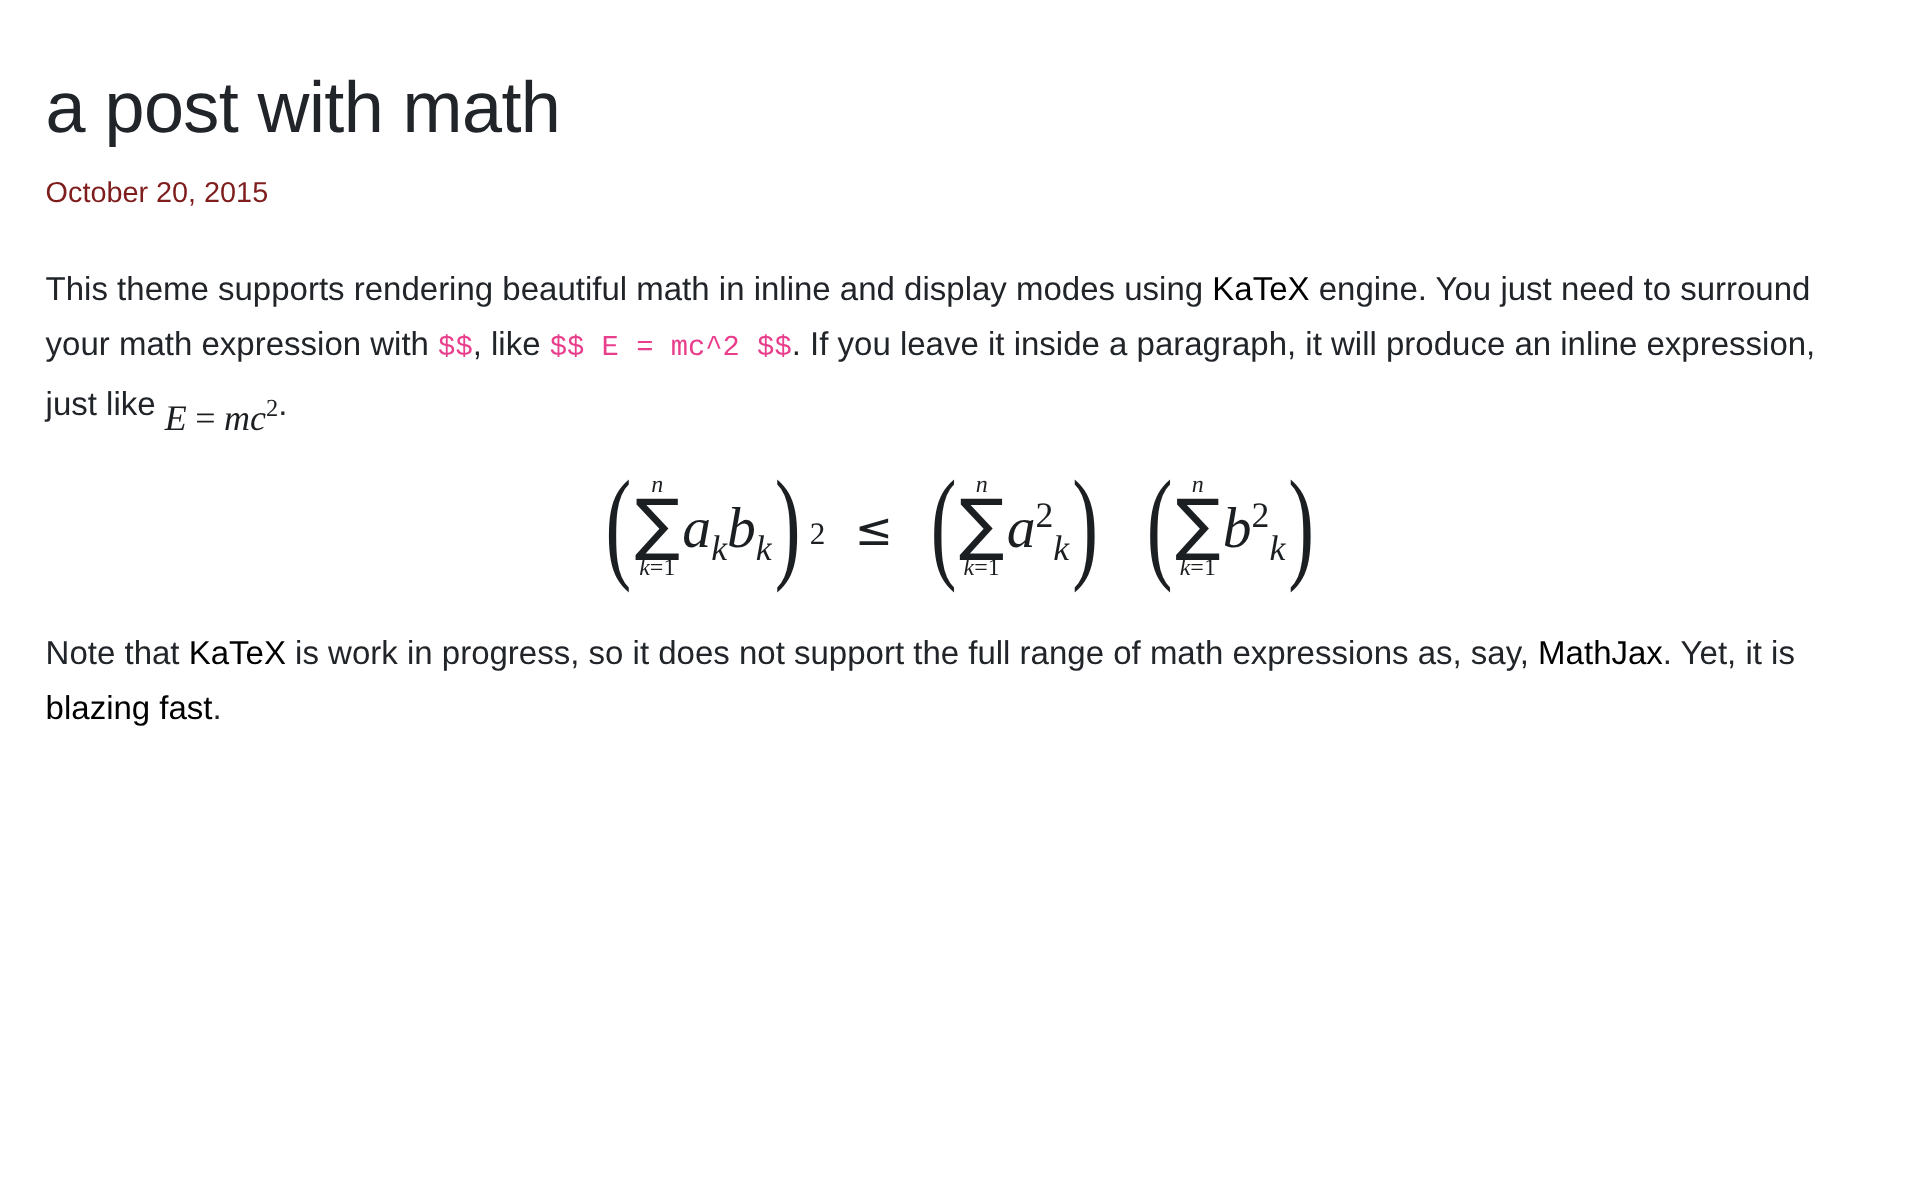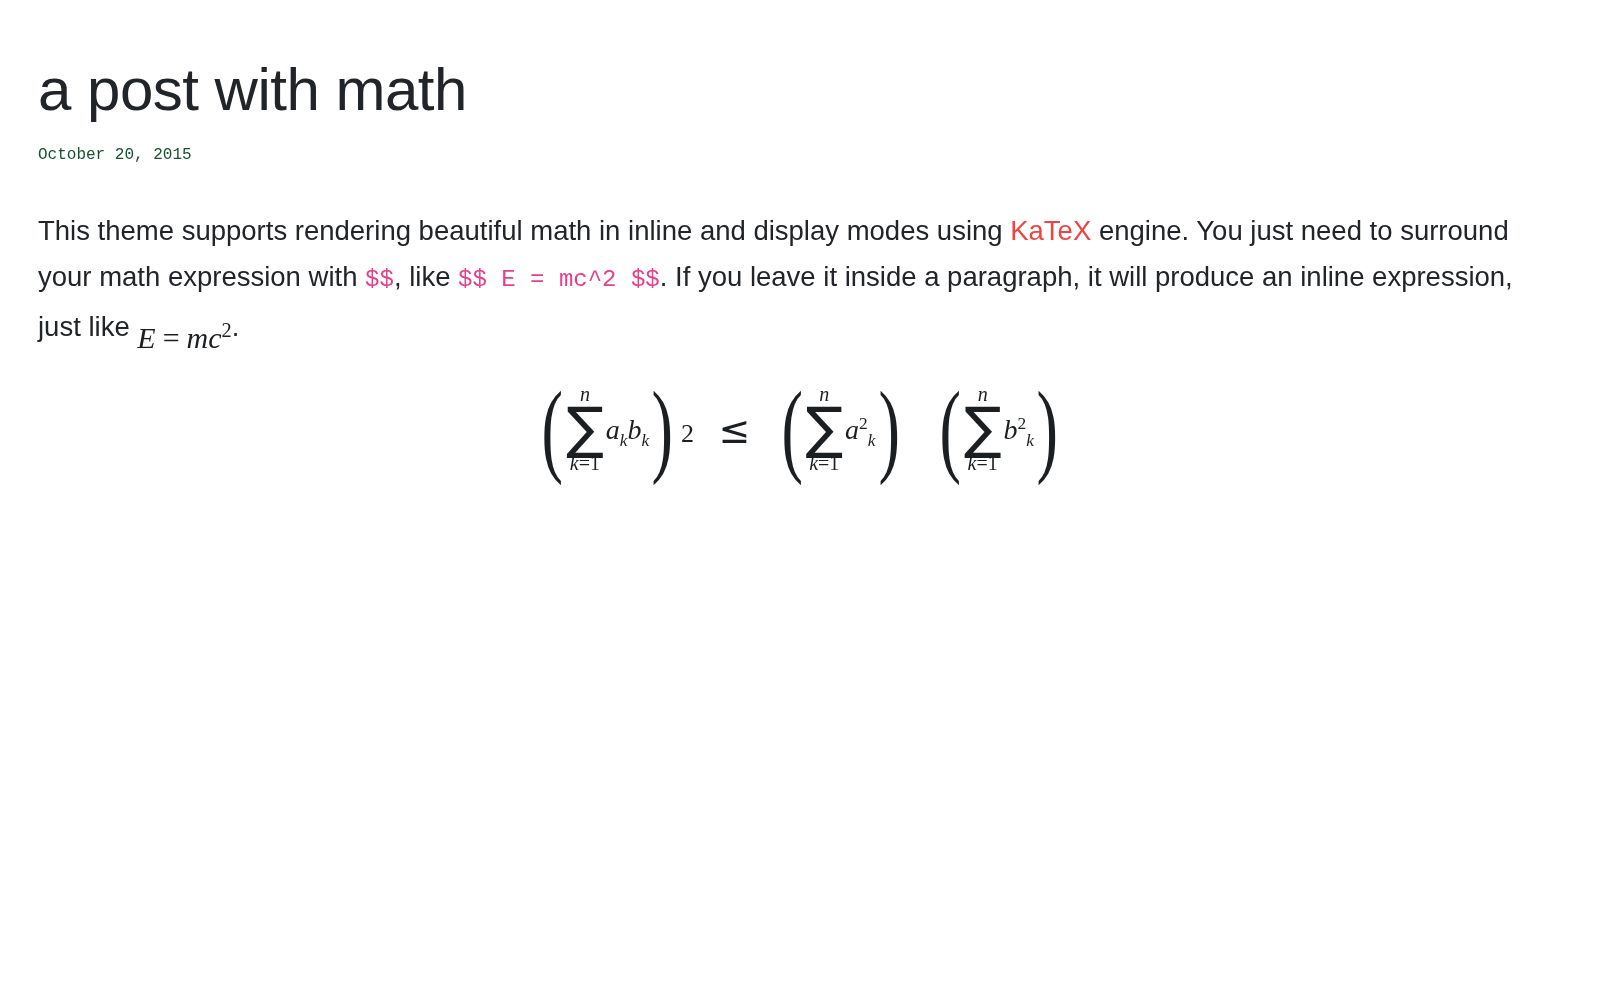--- a/index.html
+++ b/index.html
@@ -27,39 +27,38 @@
   .post-title {
     font-size: 60px;
     font-weight: 300;
     line-height: 1.12;
     letter-spacing: -0.5px;
     color: #212529;
     margin: 0 0 22px 0;
   }
 
   .post-date {
-    font-size: 16px;
+    font-size: 24px;
     font-weight: 400;
     line-height: 1.3;
-    color: #14532d;
+    color: #7f1d1d;
     margin: 0 0 42px 0;
-    font-family: Liberation Mono, monospace;
   }
 
   .para {
     font-size: 27.5px;
     font-weight: 400;
     line-height: 46px;
     color: #212529;
     margin: 0 0 34px 0;
     max-width: 1492px;
   }
 
   a.link {
-    color: #ef4444;
+    color: #000000;
     text-decoration: none;
   }
 
   code.code {
     font-family: "Liberation Mono", "DejaVu Sans Mono", monospace;
     color: #e83e8c;
     font-size: 24px;
     white-space: pre;
     background: transparent;
     word-wrap: break-word;
@@ -141,21 +140,21 @@
   .sum-bot { margin-top: 2px; }
   .sum-glyph {
     font-family: "DejaVu Sans", sans-serif;
     font-size: 56px;
     line-height: 0.82;
     font-weight: 400;
     display: block;
   }
   .term {
     font-family: "Liberation Serif", "DejaVu Serif", serif;
-    font-size: 28px;
+    font-size: 48px;
     font-style: italic;
     display: inline-block;
     vertical-align: middle;
     margin-left: 0;
     position: relative;
     top: 2px;
   }
   .term .sub { font-size: 0.62em; }
   .term .sup { font-size: 0.62em; }
   .relop {
@@ -227,14 +226,15 @@
           <span class="sum-glyph">∑</span>
           <span class="sum-lim sum-bot"><span>k</span><span class="mi-up">=</span><span class="mi-up">1</span></span>
         </span>
         <span class="term"><span>b</span><span class="sup">2</span><span class="sub">k</span></span>
         <span class="paren paren-r">)</span>
       </span>
 
     </span>
   </div>
 
+  <p class="para"><span>Note that </span><a class="link" href="#">KaTeX</a><span> is work in progress, so it does not support the full range of math expressions as, say, </span><a class="link" href="#">MathJax</a><span>. Yet, it is </span><a class="link" href="#">blazing fast</a><span>.</span></p>
 
 </div>
 
 </body></html>

